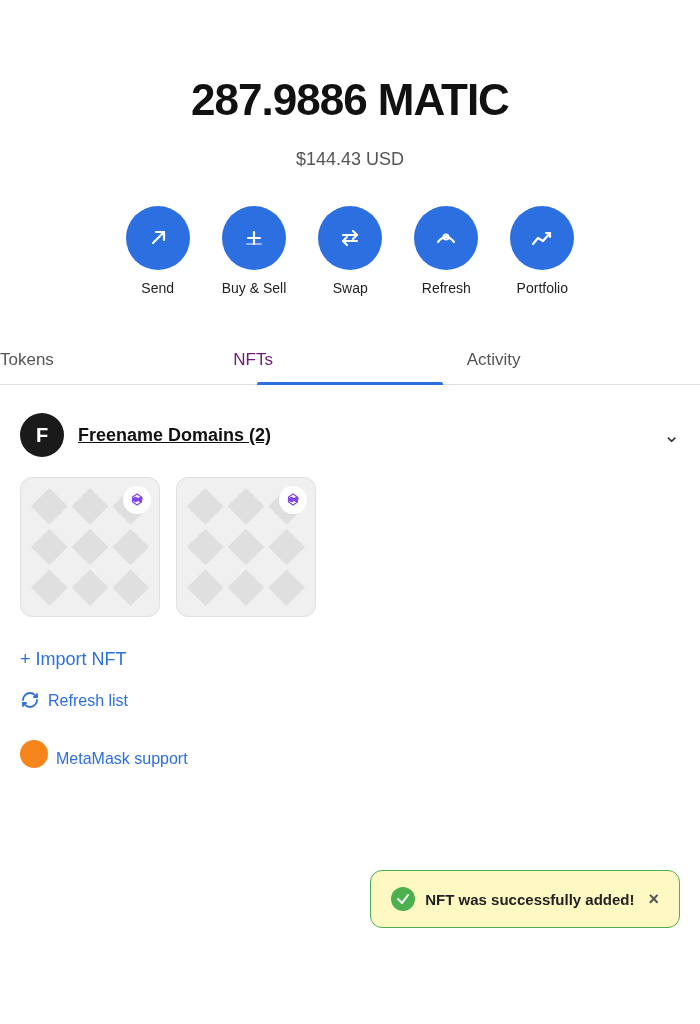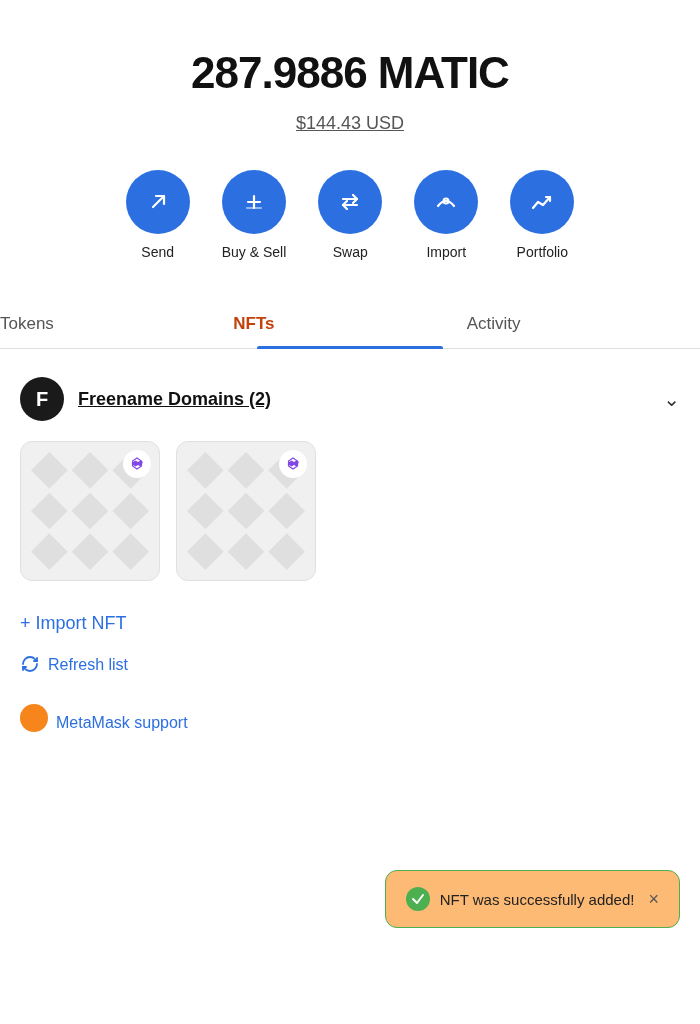--- a/index.html
+++ b/index.html
@@ -10,41 +10,40 @@
       width: 700px;
       min-height: 1024px;
       overflow-x: hidden;
       position: relative;
     }
 
     .main-container {
       display: flex;
       flex-direction: column;
       align-items: center;
-      padding-top: 48px;
+      padding-top: 75px;
       width: 100%;
     }
 
     .balance-section {
       text-align: center;
       margin-bottom: 36px;
     }
 
     .balance-amount {
       font-size: 44px;
       font-weight: 700;
       color: #111;
       letter-spacing: -1px;
     }
 
     .balance-usd {
       font-size: 18px;
       color: #555;
-      margin-top: 15px;
-      text-decoration: underline;
+      margin-top: 24px;
     }
 
     .action-buttons {
       display: flex;
       gap: 32px;
       margin-bottom: 40px;
       justify-content: center;
     }
 
     .action-item {
@@ -84,22 +83,21 @@
       flex: 1;
       padding: 14px 0;
       font-size: 17px;
       font-weight: 500;
       color: #555;
       cursor: pointer;
       position: relative;
     }
 
     .tab-item.active {
-      color: #c2410c;
-      font-weight: bold;
+      color: #701a75;
     }
 
     .tab-item.active::after {
       content: '';
       position: absolute;
       bottom: -1px;
       left: 10%;
       width: 80%;
       height: 3px;
       background: #2C6FE0;
@@ -235,29 +233,29 @@
       align-items: center;
       justify-content: center;
       font-size: 14px;
     }
 
     
     .toast-notification {
       position: absolute;
       bottom: 96px;
       right: 20px;
-      background: #fdba74;
+      background: #fef9c3;
       border: 1.5px solid #4caf50;
       border-radius: 12px;
       padding: 16px 20px;
       display: flex;
       align-items: center;
       gap: 10px;
       font-size: 15px;
-      font-weight: 400;
+      font-weight: 700;
       color: #222;
       min-width: 260px;
       max-width: 380px;
       z-index: 100;
     }
 
     .toast-check {
       width: 24px;
       height: 24px;
       border-radius: 50%;
@@ -332,21 +330,21 @@
       <span class="action-label">Swap</span>
     </div>
 
     <div class="action-item">
       <div class="action-circle">
         <svg class="icon-svg" viewBox="0 0 28 28" fill="none">
           <path d="M6 18 Q14 8 22 18" stroke="white" stroke-width="2.2" stroke-linecap="round" fill="none"></path>
           <circle cx="14" cy="13" r="2.5" stroke="white" stroke-width="2" fill="none"></circle>
         </svg>
       </div>
-      <span class="action-label">Import</span>
+      <span class="action-label">Refresh</span>
     </div>
 
     <div class="action-item">
       <div class="action-circle">
         <svg class="icon-svg" viewBox="0 0 28 28" fill="none">
           <polyline points="5,20 10,14 15,17 22,9" stroke="white" stroke-width="2.2" stroke-linecap="round" stroke-linejoin="round" fill="none"></polyline>
           <polyline points="18,9 22,9 22,13" stroke="white" stroke-width="2.2" stroke-linecap="round" stroke-linejoin="round" fill="none"></polyline>
         </svg>
       </div>
       <span class="action-label">Portfolio</span>

